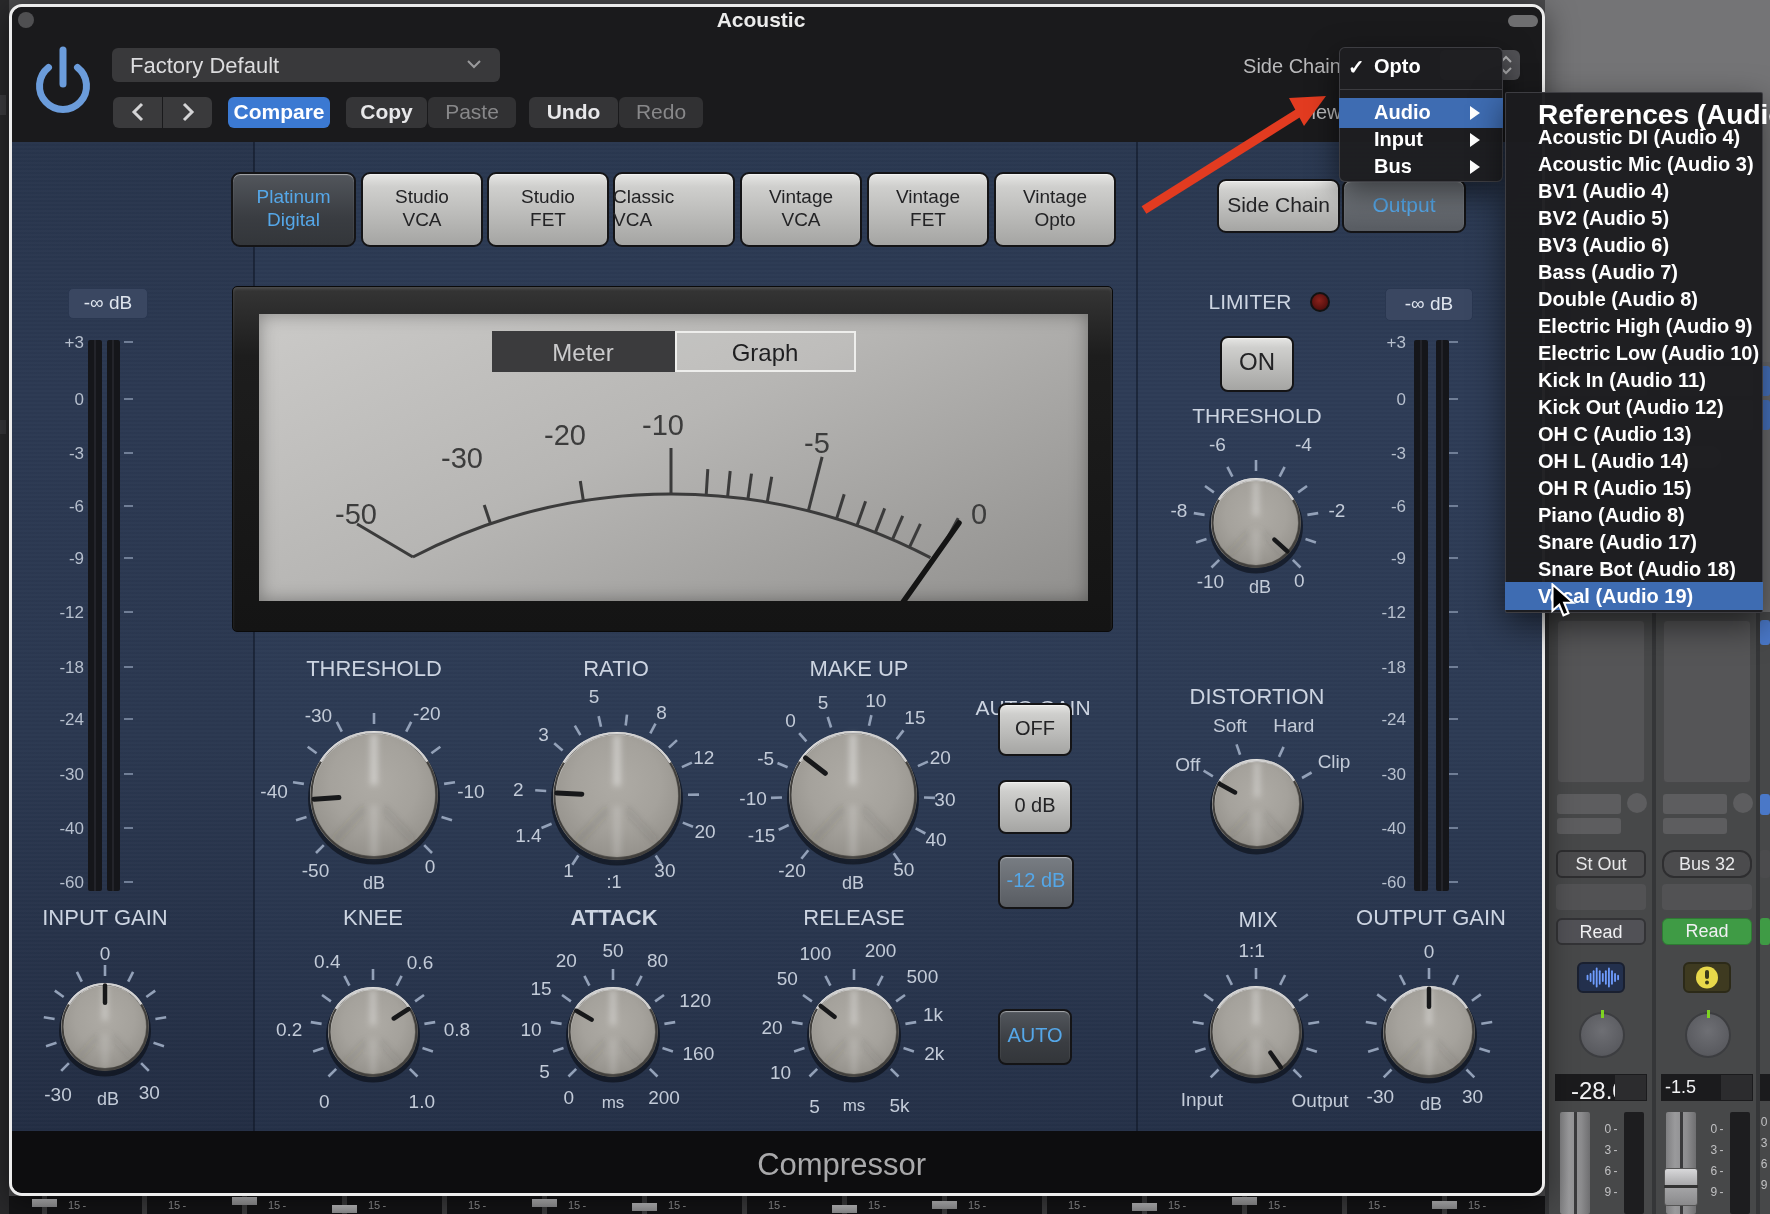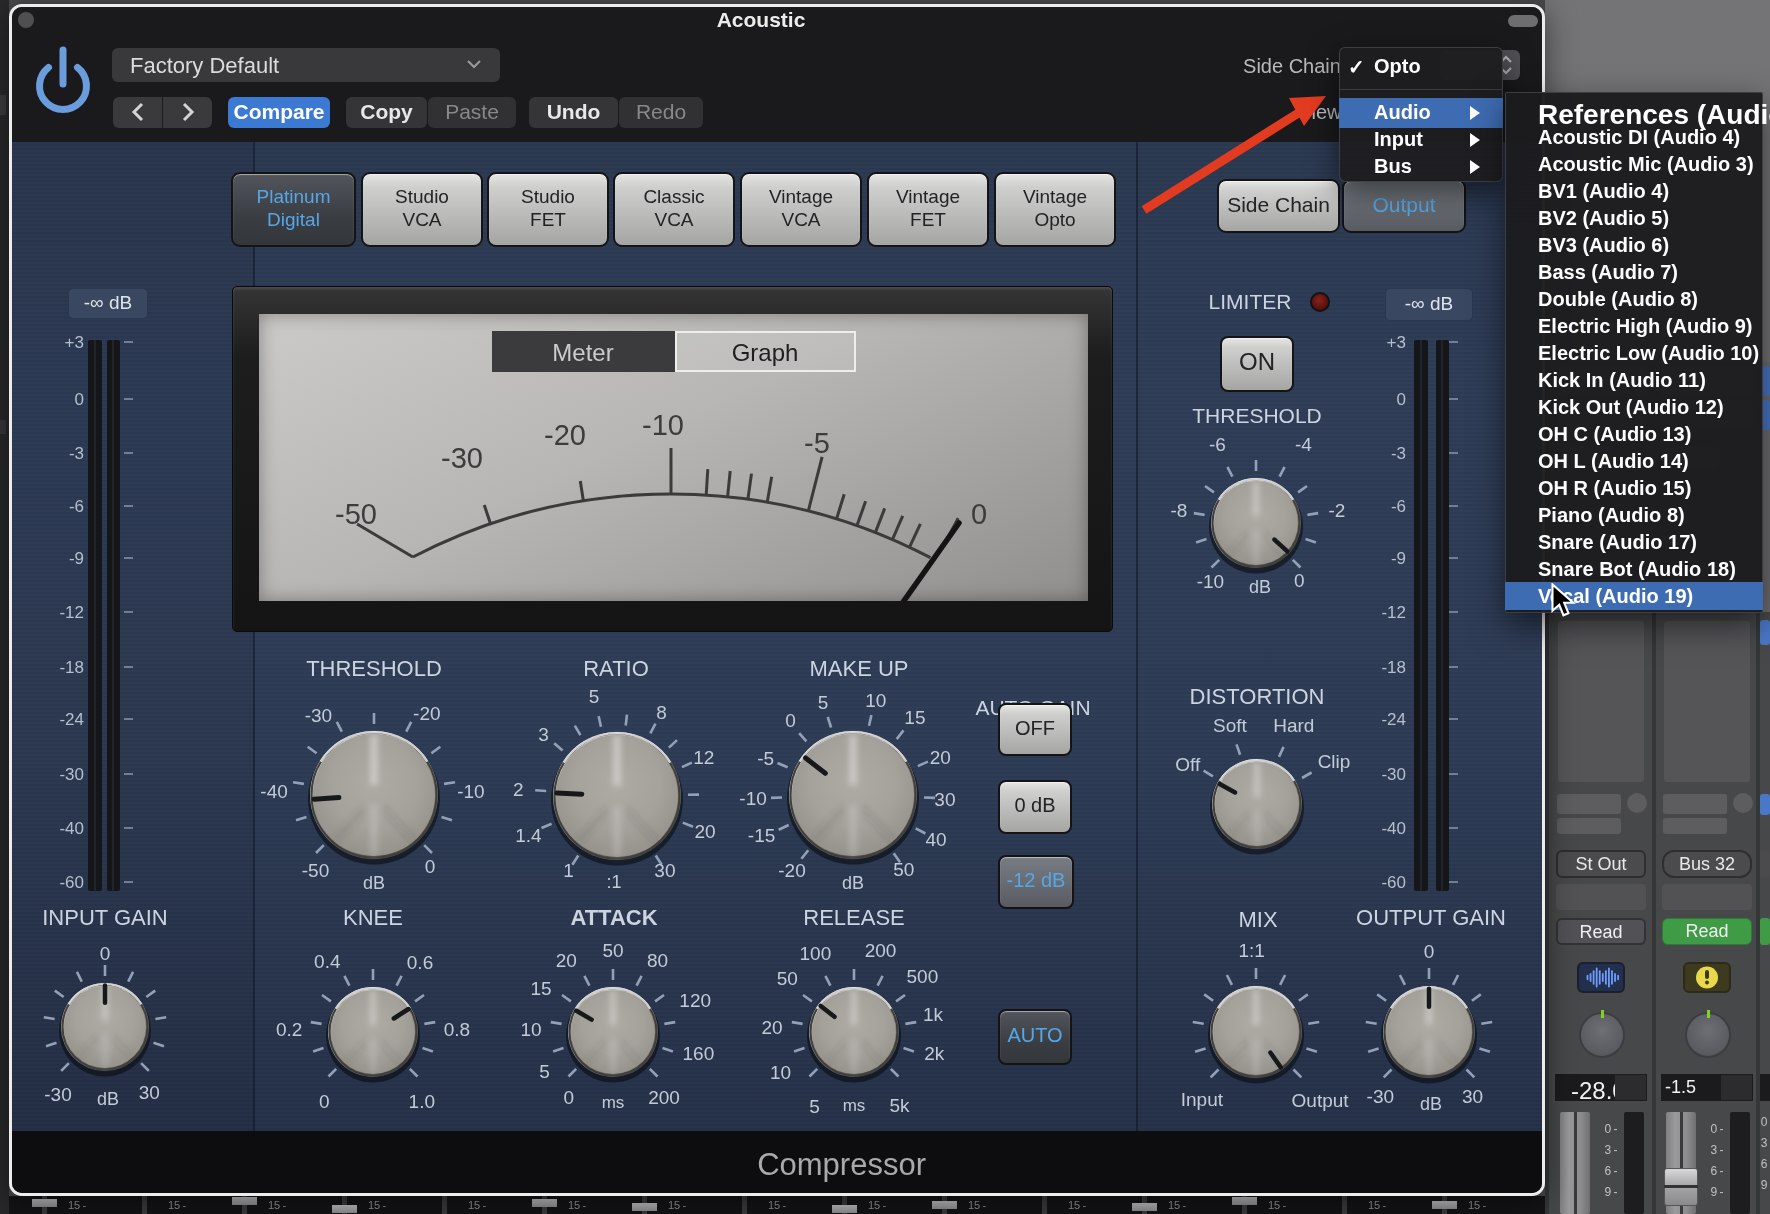--- a/index.html
+++ b/index.html
@@ -206,21 +206,21 @@
 <path d="M3 7 L8 2 L13 7" fill="none" stroke="#b8b8ba" stroke-width="2"></path>
     <path d="M3 13 L8 18 L13 13" fill="none" stroke="#b8b8ba" stroke-width="2"></path>
   </svg>
 <div style="position:absolute;left:231px;top:172px;width:125px;height:75px;background:linear-gradient(180deg,#52565c,#3a3d42 60%,#33363a);border:2px solid #141416;border-radius:9px;box-shadow:inset 0 1px 1px rgba(255,255,255,0.5)"></div>
 <div style="position:absolute;left:231px;top:184.5px;width:125px;font-size:19px;line-height:23px;color:#55a7e8;text-align:center">Platinum<br>Digital</div>
 <div style="position:absolute;left:361px;top:172px;width:122px;height:75px;background:linear-gradient(180deg,#e6e6e4,#cfcfcd 18%,#b2b2b0 75%,#a5a5a3);border:2px solid #141416;border-radius:9px;box-shadow:inset 0 1px 1px rgba(255,255,255,0.5)"></div>
 <div style="position:absolute;left:361px;top:184.5px;width:122px;font-size:19px;line-height:23px;color:#232325;text-align:center">Studio<br>VCA</div>
 <div style="position:absolute;left:487px;top:172px;width:122px;height:75px;background:linear-gradient(180deg,#e6e6e4,#cfcfcd 18%,#b2b2b0 75%,#a5a5a3);border:2px solid #141416;border-radius:9px;box-shadow:inset 0 1px 1px rgba(255,255,255,0.5)"></div>
 <div style="position:absolute;left:487px;top:184.5px;width:122px;font-size:19px;line-height:23px;color:#232325;text-align:center">Studio<br>FET</div>
 <div style="position:absolute;left:613px;top:172px;width:122px;height:75px;background:linear-gradient(180deg,#e6e6e4,#cfcfcd 18%,#b2b2b0 75%,#a5a5a3);border:2px solid #141416;border-radius:9px;box-shadow:inset 0 1px 1px rgba(255,255,255,0.5)"></div>
-<div style="position:absolute;left:613px;top:184.5px;width:122px;font-size:19px;line-height:23px;color:#232325;text-align:center">Classic<br>VCA</div>
+<div style="position:absolute;left:613px;top:184.5px;width:122px;font-size:19px;line-height:23px;color:#232325;text-align:left">Classic<br>VCA</div>
 <div style="position:absolute;left:740px;top:172px;width:122px;height:75px;background:linear-gradient(180deg,#e6e6e4,#cfcfcd 18%,#b2b2b0 75%,#a5a5a3);border:2px solid #141416;border-radius:9px;box-shadow:inset 0 1px 1px rgba(255,255,255,0.5)"></div>
 <div style="position:absolute;left:740px;top:184.5px;width:122px;font-size:19px;line-height:23px;color:#232325;text-align:center">Vintage<br>VCA</div>
 <div style="position:absolute;left:867px;top:172px;width:122px;height:75px;background:linear-gradient(180deg,#e6e6e4,#cfcfcd 18%,#b2b2b0 75%,#a5a5a3);border:2px solid #141416;border-radius:9px;box-shadow:inset 0 1px 1px rgba(255,255,255,0.5)"></div>
 <div style="position:absolute;left:867px;top:184.5px;width:122px;font-size:19px;line-height:23px;color:#232325;text-align:center">Vintage<br>FET</div>
 <div style="position:absolute;left:994px;top:172px;width:122px;height:75px;background:linear-gradient(180deg,#e6e6e4,#cfcfcd 18%,#b2b2b0 75%,#a5a5a3);border:2px solid #141416;border-radius:9px;box-shadow:inset 0 1px 1px rgba(255,255,255,0.5)"></div>
 <div style="position:absolute;left:994px;top:184.5px;width:122px;font-size:19px;line-height:23px;color:#232325;text-align:center">Vintage<br>Opto</div>
 <div style="position:absolute;left:1217px;top:179px;width:123px;height:54px;background:linear-gradient(180deg,#e6e6e4,#cfcfcd 18%,#b2b2b0 75%,#a5a5a3);border:2px solid #141416;border-radius:9px;box-shadow:inset 0 1px 1px rgba(255,255,255,0.5)"></div>
 <div style="position:absolute;left:1217px;top:191.5px;width:123px;font-size:21px;line-height:25px;color:#232325;text-align:center">Side Chain</div>
 <div style="position:absolute;left:1342px;top:179px;width:124px;height:54px;background:linear-gradient(180deg,#787d83,#62666c 70%,#585c62);border:2px solid #141416;border-radius:9px;box-shadow:inset 0 1px 1px rgba(255,255,255,0.5)"></div>
 <div style="position:absolute;left:1342px;top:191.5px;width:124px;font-size:21px;line-height:25px;color:#55a7e8;text-align:center">Output</div>

